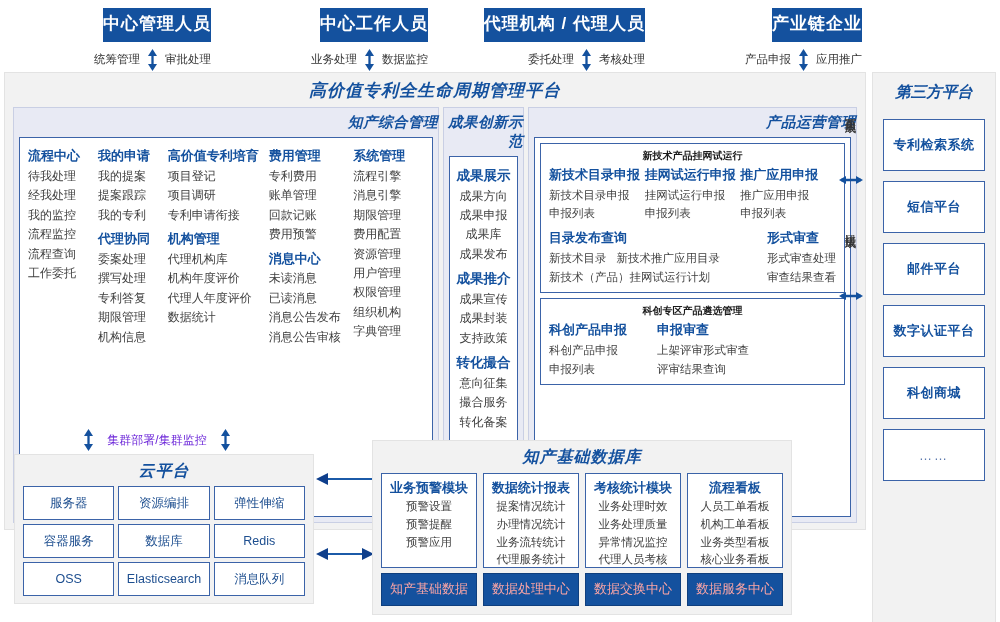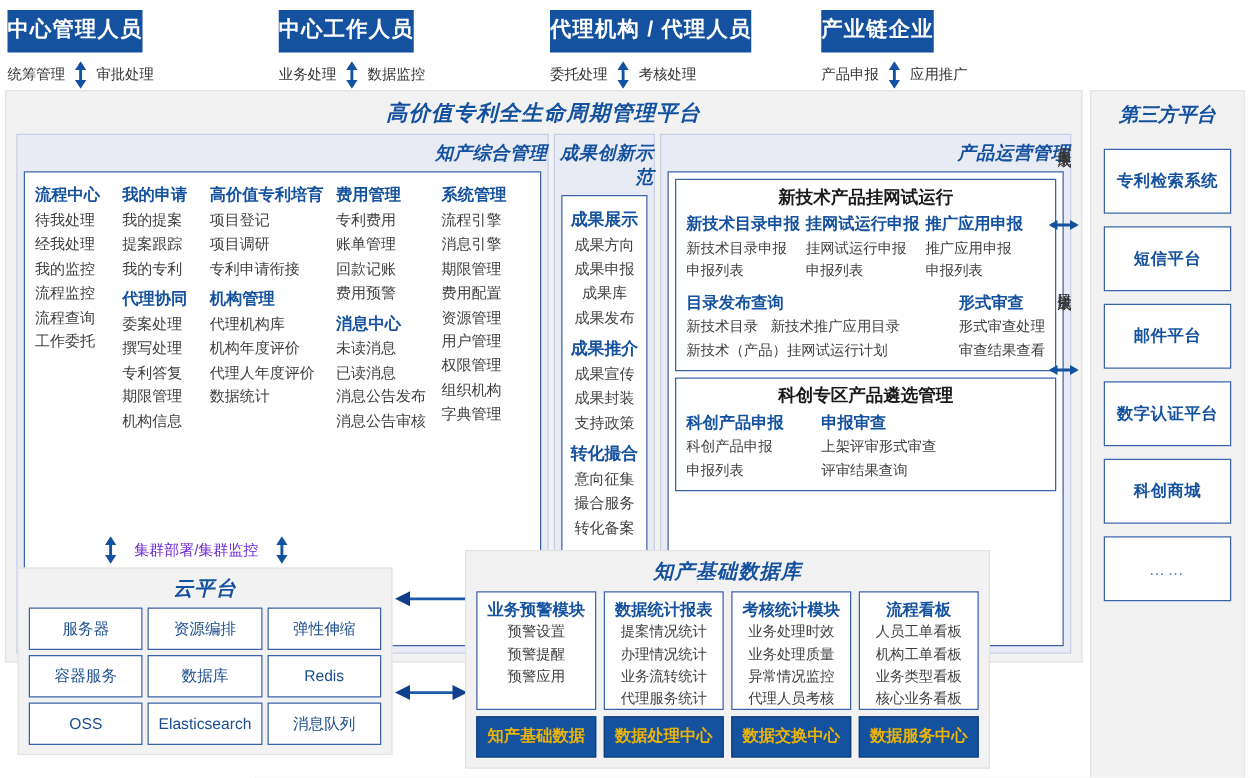--- a/index.html
+++ b/index.html
@@ -9,21 +9,21 @@
     background:#ffffff;
     font-family:"Liberation Sans","DejaVu Sans",sans-serif;
     color:#333;
     position:relative;
     overflow:hidden;
   }
   .canvas { position:relative; width:1000px; height:622px; }
 
   
   .roles { position:absolute; left:0; top:8px; width:868px; height:64px; display:flex; }
-  .role-col { flex:1; display:flex; flex-direction:column; align-items:flex-start; margin:0 6px; }
+  .role-col { flex:1; display:flex; flex-direction:column; align-items:flex-end; margin:0 6px; }
   .role-bar {
     background:#14519e; color:#fff; text-align:center;
     font-size:17px; font-weight:bold; letter-spacing:1px;
     padding:7px 0 8px 0; line-height:1.1;
   }
   .role-sub { display:flex; align-items:center; justify-content:center; gap:6px; margin-top:7px; }
   .role-sub span { font-size:11.5px; color:#333; white-space:nowrap; }
   .vbi { width:13px; height:22px; flex:0 0 13px; }
 
   
@@ -57,21 +57,21 @@
   .i { color:#3f3f3f; font-size:12px; line-height:1.62; white-space:nowrap; }
 
   
   .cgcx-body { padding:9px 0 0 0; text-align:center; }
   .cgcx-body .h { text-align:center; font-size:13.5px; }
   .cgcx-body .i { text-align:center; }
 
   
   .cpyy-inner { display:flex; flex-direction:column; gap:5px; padding:5px; height:100%; }
   .subbox { border:1.5px solid #3b63a8; background:#fff; padding:5px 8px 6px 8px; }
-  .subbox-t { text-align:center; font-size:14px; font-weight:bold; color:#1a1a1a; margin-bottom:3px; }
+  .subbox-t { text-align:center; font-size:10px; font-weight:bold; color:#1a1a1a; margin-bottom:3px; }
   .row3 { display:flex; }
   .row3 > div { flex:1; }
   .w1 { flex:0 0 108px !important; } .w2 { flex:0 0 104px !important; }
   .nowrapsmall { font-size:11.5px; }
   .dual { display:flex; gap:10px; }
 
   
   .integ { position:absolute; left:838px; top:110px; width:26px; height:300px; }
   .vlabel {
     writing-mode:vertical-rl; text-orientation:upright;
@@ -104,21 +104,21 @@
   .midarrows { position:absolute; left:314px; top:455px; width:62px; height:145px; }
 
   
   .db { position:absolute; left:372px; top:440px; width:420px; height:175px; background:#f2f2f2; border:1px solid #e3e3e3; }
   .db-t { text-align:center; color:#14519e; font-size:16px; font-weight:bold; font-style:italic; padding:6px 0 5px; letter-spacing:1px; }
   .dbgrid { display:grid; grid-template-columns:repeat(4,1fr); gap:6px; padding:0 8px 8px 8px; }
   .dbcol { display:flex; flex-direction:column; gap:5px; }
   .dbcard { border:1.5px solid #3b63a8; background:#fff; padding:5px 2px 7px 2px; text-align:center; height:95px; }
   .dbcard-t { color:#14519e; font-weight:bold; font-size:13px; margin-bottom:1px; }
   .dbcard-i { color:#3f3f3f; font-size:11.5px; line-height:1.55; }
-  .dbfoot { background:#14519e; color:#eab308; font-weight:bold; font-size:13px; text-align:center; padding:6px 0 7px 0; border:1.5px solid #0f3f7e; }
+  .dbfoot { background:#14519e; color:#fca5a5; font-weight:normal; font-size:13px; text-align:center; padding:6px 0 7px 0; border:1.5px solid #0f3f7e; }
 </style>
 </head>
 <body>
 
 <div class="canvas">
 
   <div class="roles" id="roles">
       <div class="role-col">
         <div class="role-bar">中心管理人员</div>
         <div class="role-sub">

